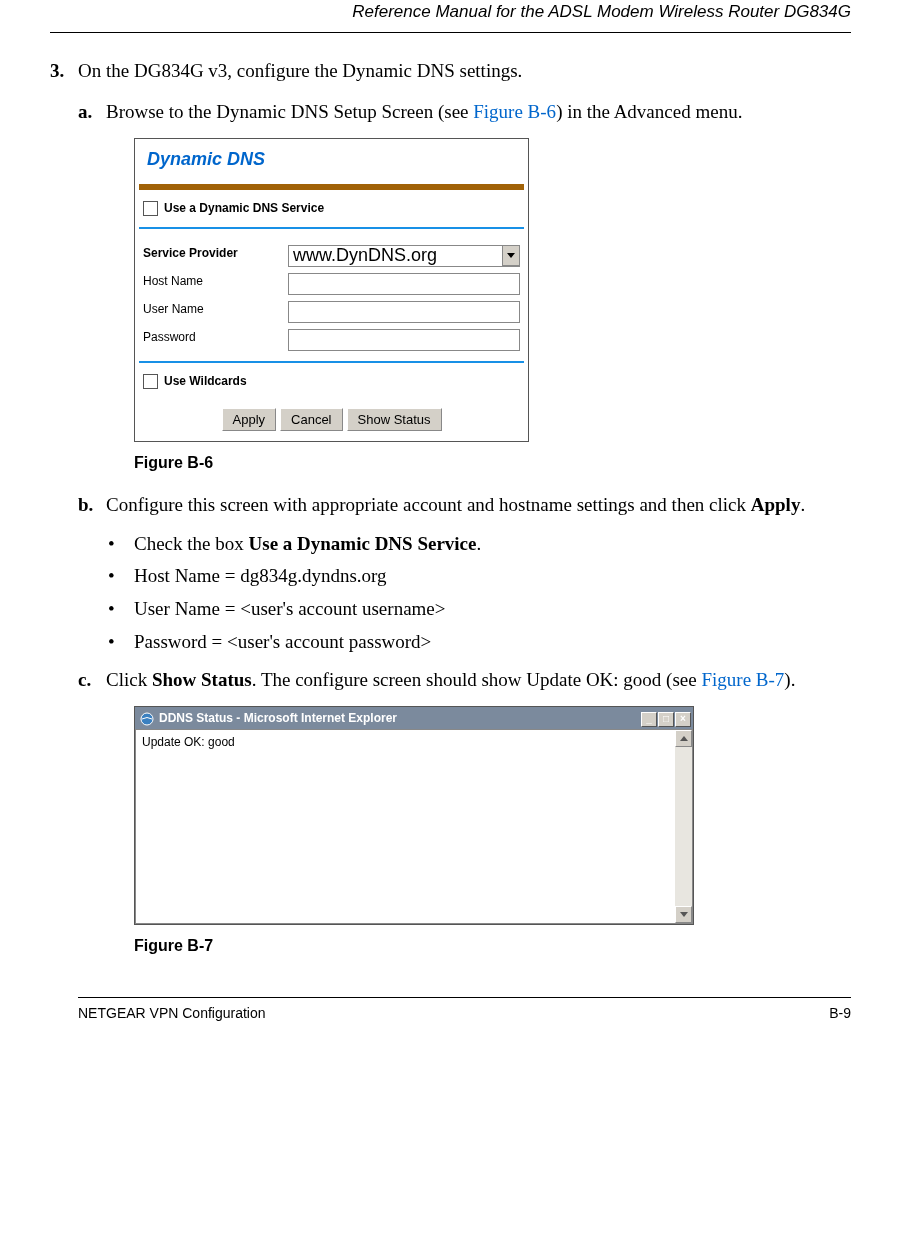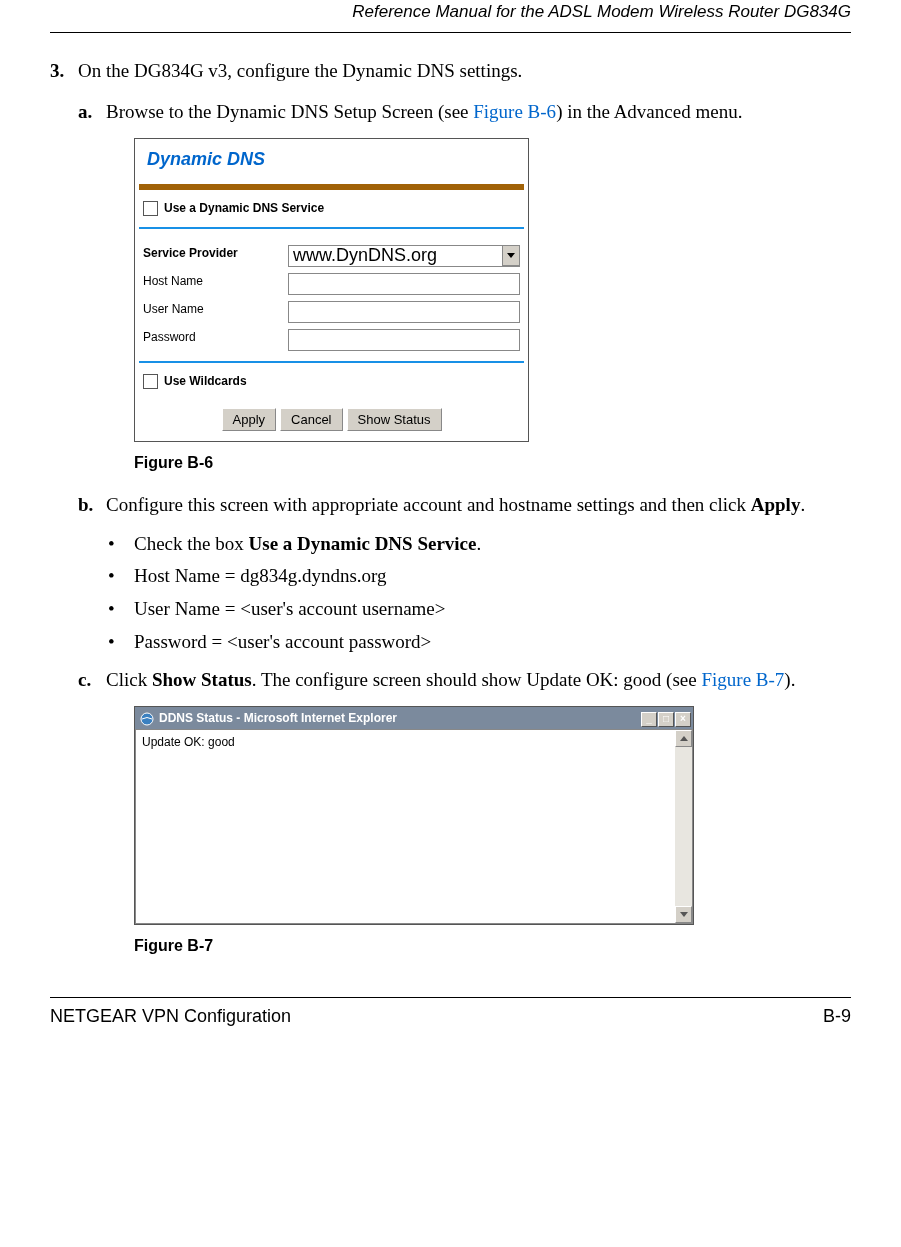--- a/index.html
+++ b/index.html
@@ -269,21 +269,22 @@
     .bullet-list li::before {
       content: "•";
       width: 26px;
       flex-shrink: 0;
     }
     .footer {
       margin-top: 40px;
       border-top: 1.5px solid #000;
       padding-top: 6px;
       font-family: Arial, Helvetica, sans-serif;
-      font-size: 18px;
+      font-size: 14px;
+      margin-left: 28px;
     }
     .footer-top {
       display: flex;
       justify-content: space-between;
     }
     .footer-mid {
       text-align: center;
       font-style: italic;
       margin-top: 6px;
     }

